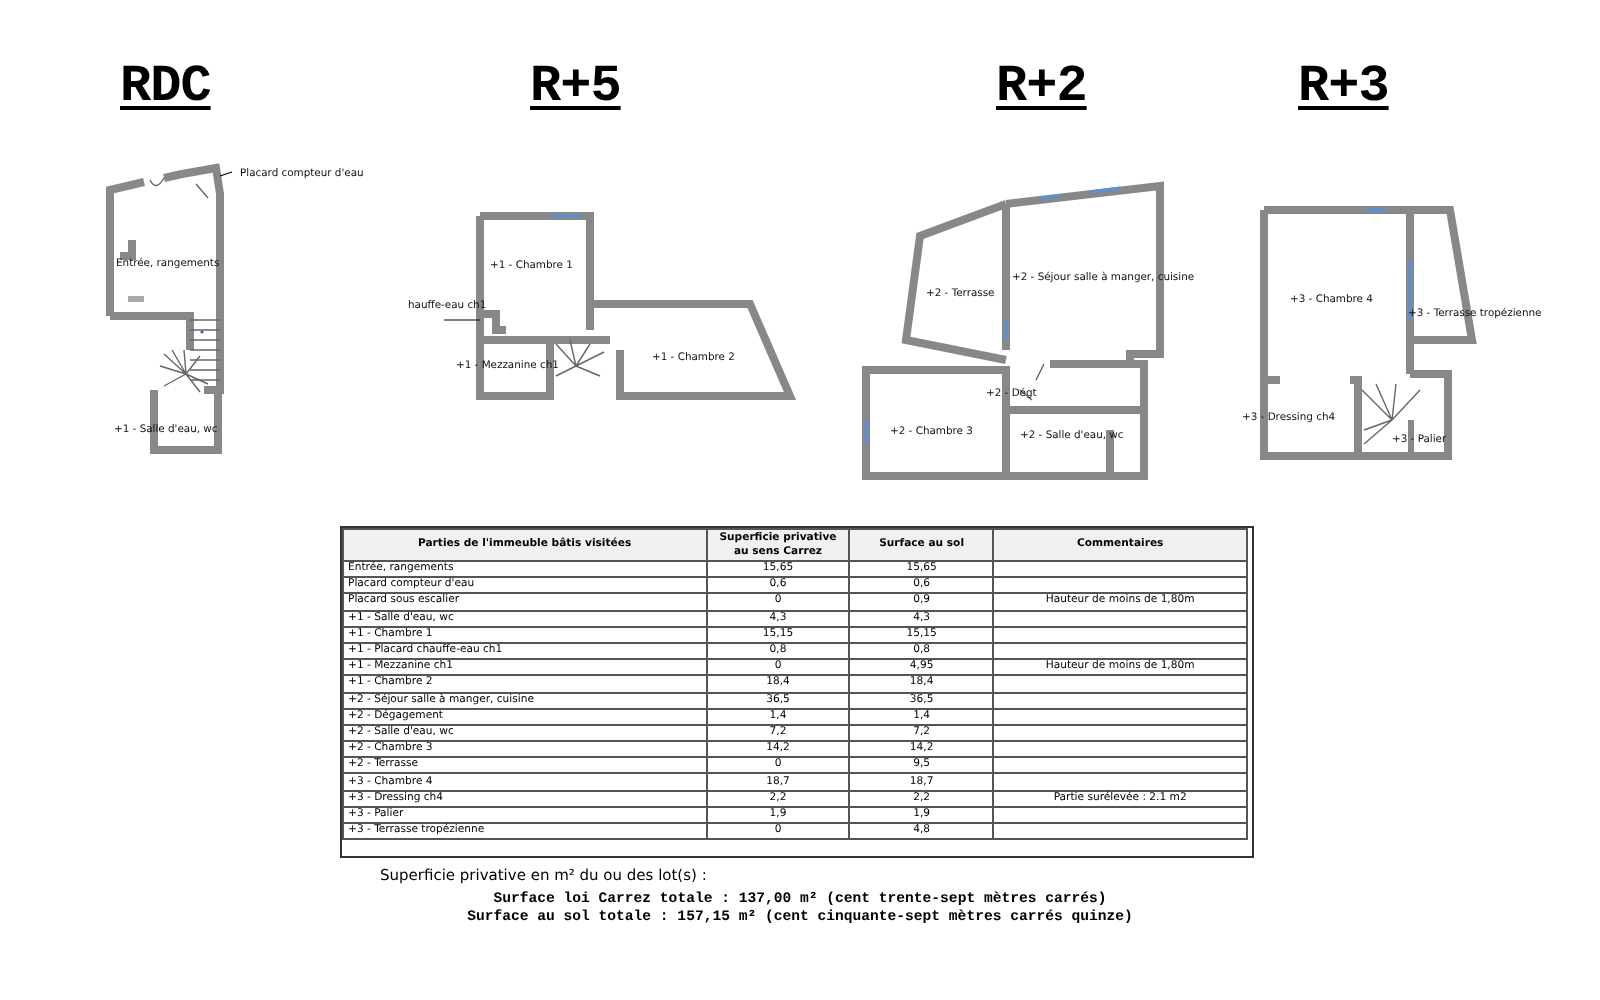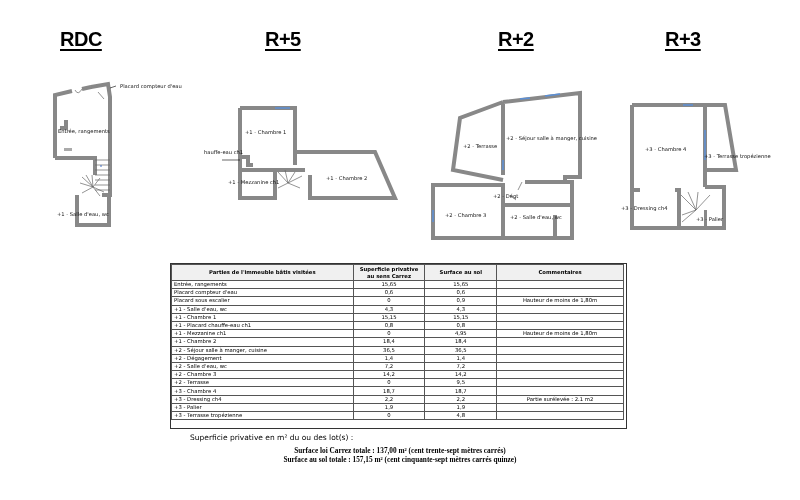--- a/index.html
+++ b/index.html
@@ -1,37 +1,37 @@
 <!DOCTYPE html>
 <html><head>
 <meta charset="utf-8">
 <style>
   html, body { margin:0; padding:0; background:#ffffff; }
   body { width:800px; height:500px; position:relative; overflow:hidden; font-family:"DejaVu Sans", sans-serif; color:#000; }
-  .floor-title { position:absolute; top:28px; font-family:Liberation Sans, sans-serif; font-weight:bold; font-size:20px; text-decoration:underline; text-underline-offset:3px; letter-spacing:-0.5px; }
+  .floor-title { position:absolute; top:28px; font-family:Liberation Mono, monospace; font-weight:bold; font-size:26px; text-decoration:underline; text-underline-offset:3px; letter-spacing:-0.5px; }
   svg.plans { position:absolute; left:0; top:0; }
   .wall { fill:none; stroke:#888; stroke-width:4; }
   .thin { fill:none; stroke:#666; stroke-width:0.7; }
   .win { stroke:#5b8fd6; stroke-width:1.5; }
   .lbl { font-family:"DejaVu Sans", sans-serif; font-size:5.2px; fill:#111; }
   table.surf { position:absolute; left:171px; top:264px; width:453px; border-collapse:collapse; font-family:"DejaVu Sans", sans-serif; font-size:5.3px; }
   table.surf th, table.surf td { border:1px solid #555; padding:0 2px; height:7.2px; line-height:7px; white-space:nowrap; }
   table.surf th { background:#f0f0f0; font-weight:bold; text-align:center; height:15px; line-height:6.5px; white-space:normal; }
   table.surf td.c { text-align:center; }
   .outer-border { position:absolute; left:170px; top:263px; width:455px; height:164px; border:1px solid #333; pointer-events:none; }
   .summary-intro { position:absolute; left:190px; top:433px; font-size:7.5px; font-family:"DejaVu Sans", sans-serif; }
-  .summary-line { position:absolute; left:170px; width:460px; text-align:center; font-weight:bold; font-size:7.3px; font-family:Liberation Serif, serif; }
+  .summary-line { position:absolute; left:170px; width:460px; text-align:center; font-weight:bold; font-size:7.3px; font-family:Liberation Mono, monospace; }
 </style>
 </head>
 <body>
 
 <div class="floor-title" style="left:60px;">RDC</div>
 <div class="floor-title" style="left:265px;">R+5</div>
 <div class="floor-title" style="left:498px;">R+2</div>
-<div class="floor-title" style="left:649px;margin-left:16px;">R+3</div>
+<div class="floor-title" style="left:649px;">R+3</div>
 
 <svg class="plans" width="800" height="260" viewBox="0 0 800 260">
 
   <g>
     <path class="wall" d="M55,158 L55,95 L72,91 M82,89 L91,87 M91,87 L108,84 L110,97 L110,195 L102,195"></path>
     <path class="wall" d="M55,158 L95,158 L95,175"></path>
     <path class="wall" d="M77,195 L77,225 L109,225 L109,195"></path>
     <path class="wall" d="M60,128 L66,128 L66,120"></path>
     <rect x="64" y="148" width="8" height="3" fill="#aaa"></rect>
     <path class="thin" d="M95,160 L110,160 M95,165 L110,165 M95,170 L110,170 M95,175 L110,175 M95,180 L110,180 M95,185 L110,185 M95,190 L110,190"></path>

